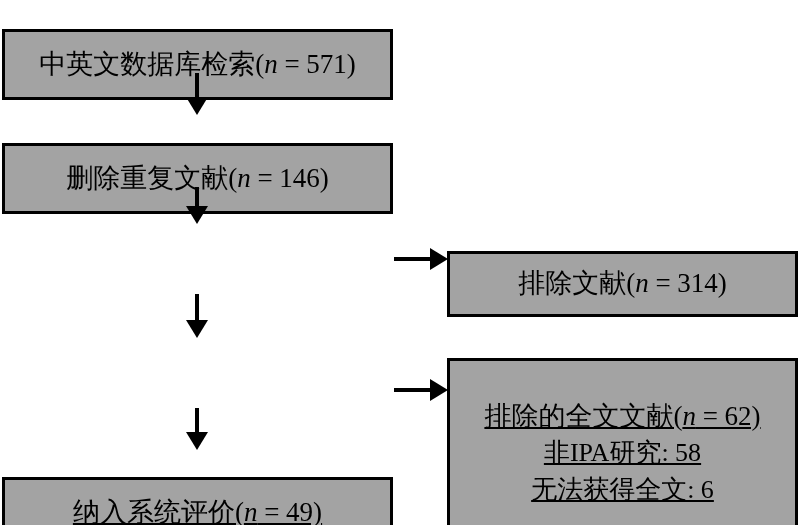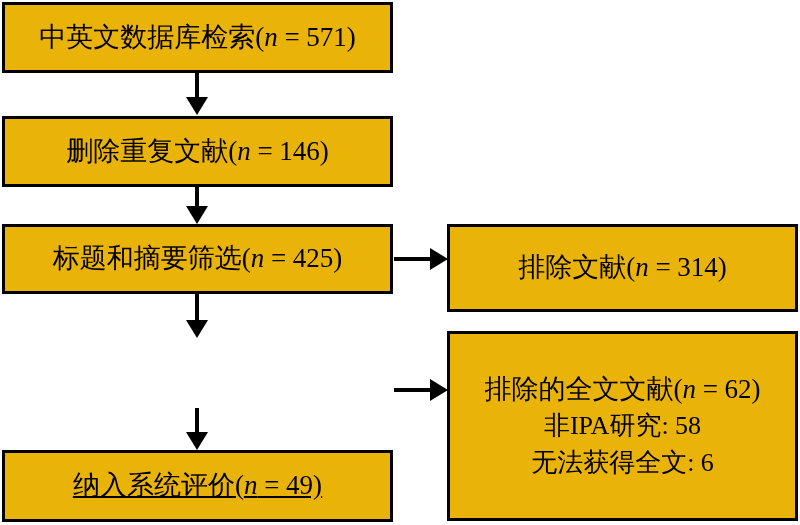--- a/index.html
+++ b/index.html
@@ -13,50 +13,51 @@
     height: 525px;
     background: #ffffff;
     overflow: hidden;
     font-family: "Liberation Serif", "DejaVu Serif", serif;
     color: #000000;
   }
   .node {
     position: absolute;
     box-sizing: border-box;
     border: 3px solid #000000;
-    background: #eab308;
+    background: #a3a3a3;
     display: flex;
     flex-direction: column;
     align-items: center;
     justify-content: center;
     text-align: center;
     line-height: 1.30;
+    margin-top: 27px;
   }
   .node .line {
     display: block;
     white-space: nowrap;
     font-size: 27px;
     letter-spacing: 0px;
   }
   .node .line.sub {
     font-size: 26px;
   }
   .ital {
     font-style: italic;
   }
   
   #box-search      { left: 2px;   top: 2px;   width: 391px; height: 71px;  }
   #box-dedup       { left: 2px;   top: 116px; width: 391px; height: 71px; text-align: right;  }
   #box-title-abs   { left: 2px;   top: 224px; width: 391px; height: 70px;  }
   #box-fulltext    { left: 2px;   top: 338px; width: 391px; height: 70px;  }
   #box-included    { left: 2px;   top: 450px; width: 391px; height: 72px; text-decoration: underline;  }
   
-  #box-excluded-ta { left: 447px; top: 224px; width: 351px; height: 88px;  }
+  #box-excluded-ta { left: 447px; top: 224px; width: 351px; height: 66px;  }
   #box-excluded-ft { left: 447px; top: 331px; width: 351px; height: 190px; }
-  #box-excluded-ft .line { line-height: 1.42; }
+  #box-excluded-ft .line { line-height: 1.42; text-decoration: underline; }
 
   
   .vline {
     position: absolute;
     width: 4px;
     background: #000000;
   }
   .hline {
     position: absolute;
     height: 4px;
@@ -99,23 +100,20 @@
 <div id="canvas">
 
   <div class="node" id="box-search">
     <span class="line"><span>中英文数据库检索(</span><span class="ital">n</span><span> = 571)</span></span>
   </div>
 
   <div class="node" id="box-dedup">
     <span class="line"><span>删除重复文献(</span><span class="ital">n</span><span> = 146)</span></span>
   </div>
 
-  <div class="node" id="box-title-abs">
-    <span class="line"><span>标题和摘要筛选(</span><span class="ital">n</span><span> = 425)</span></span>
-  </div>
 
 
   <div class="node" id="box-included">
     <span class="line"><span>纳入系统评价(</span><span class="ital">n</span><span> = 49)</span></span>
   </div>
 
   <div class="node" id="box-excluded-ta">
     <span class="line"><span>排除文献(</span><span class="ital">n</span><span> = 314)</span></span>
   </div>
 

